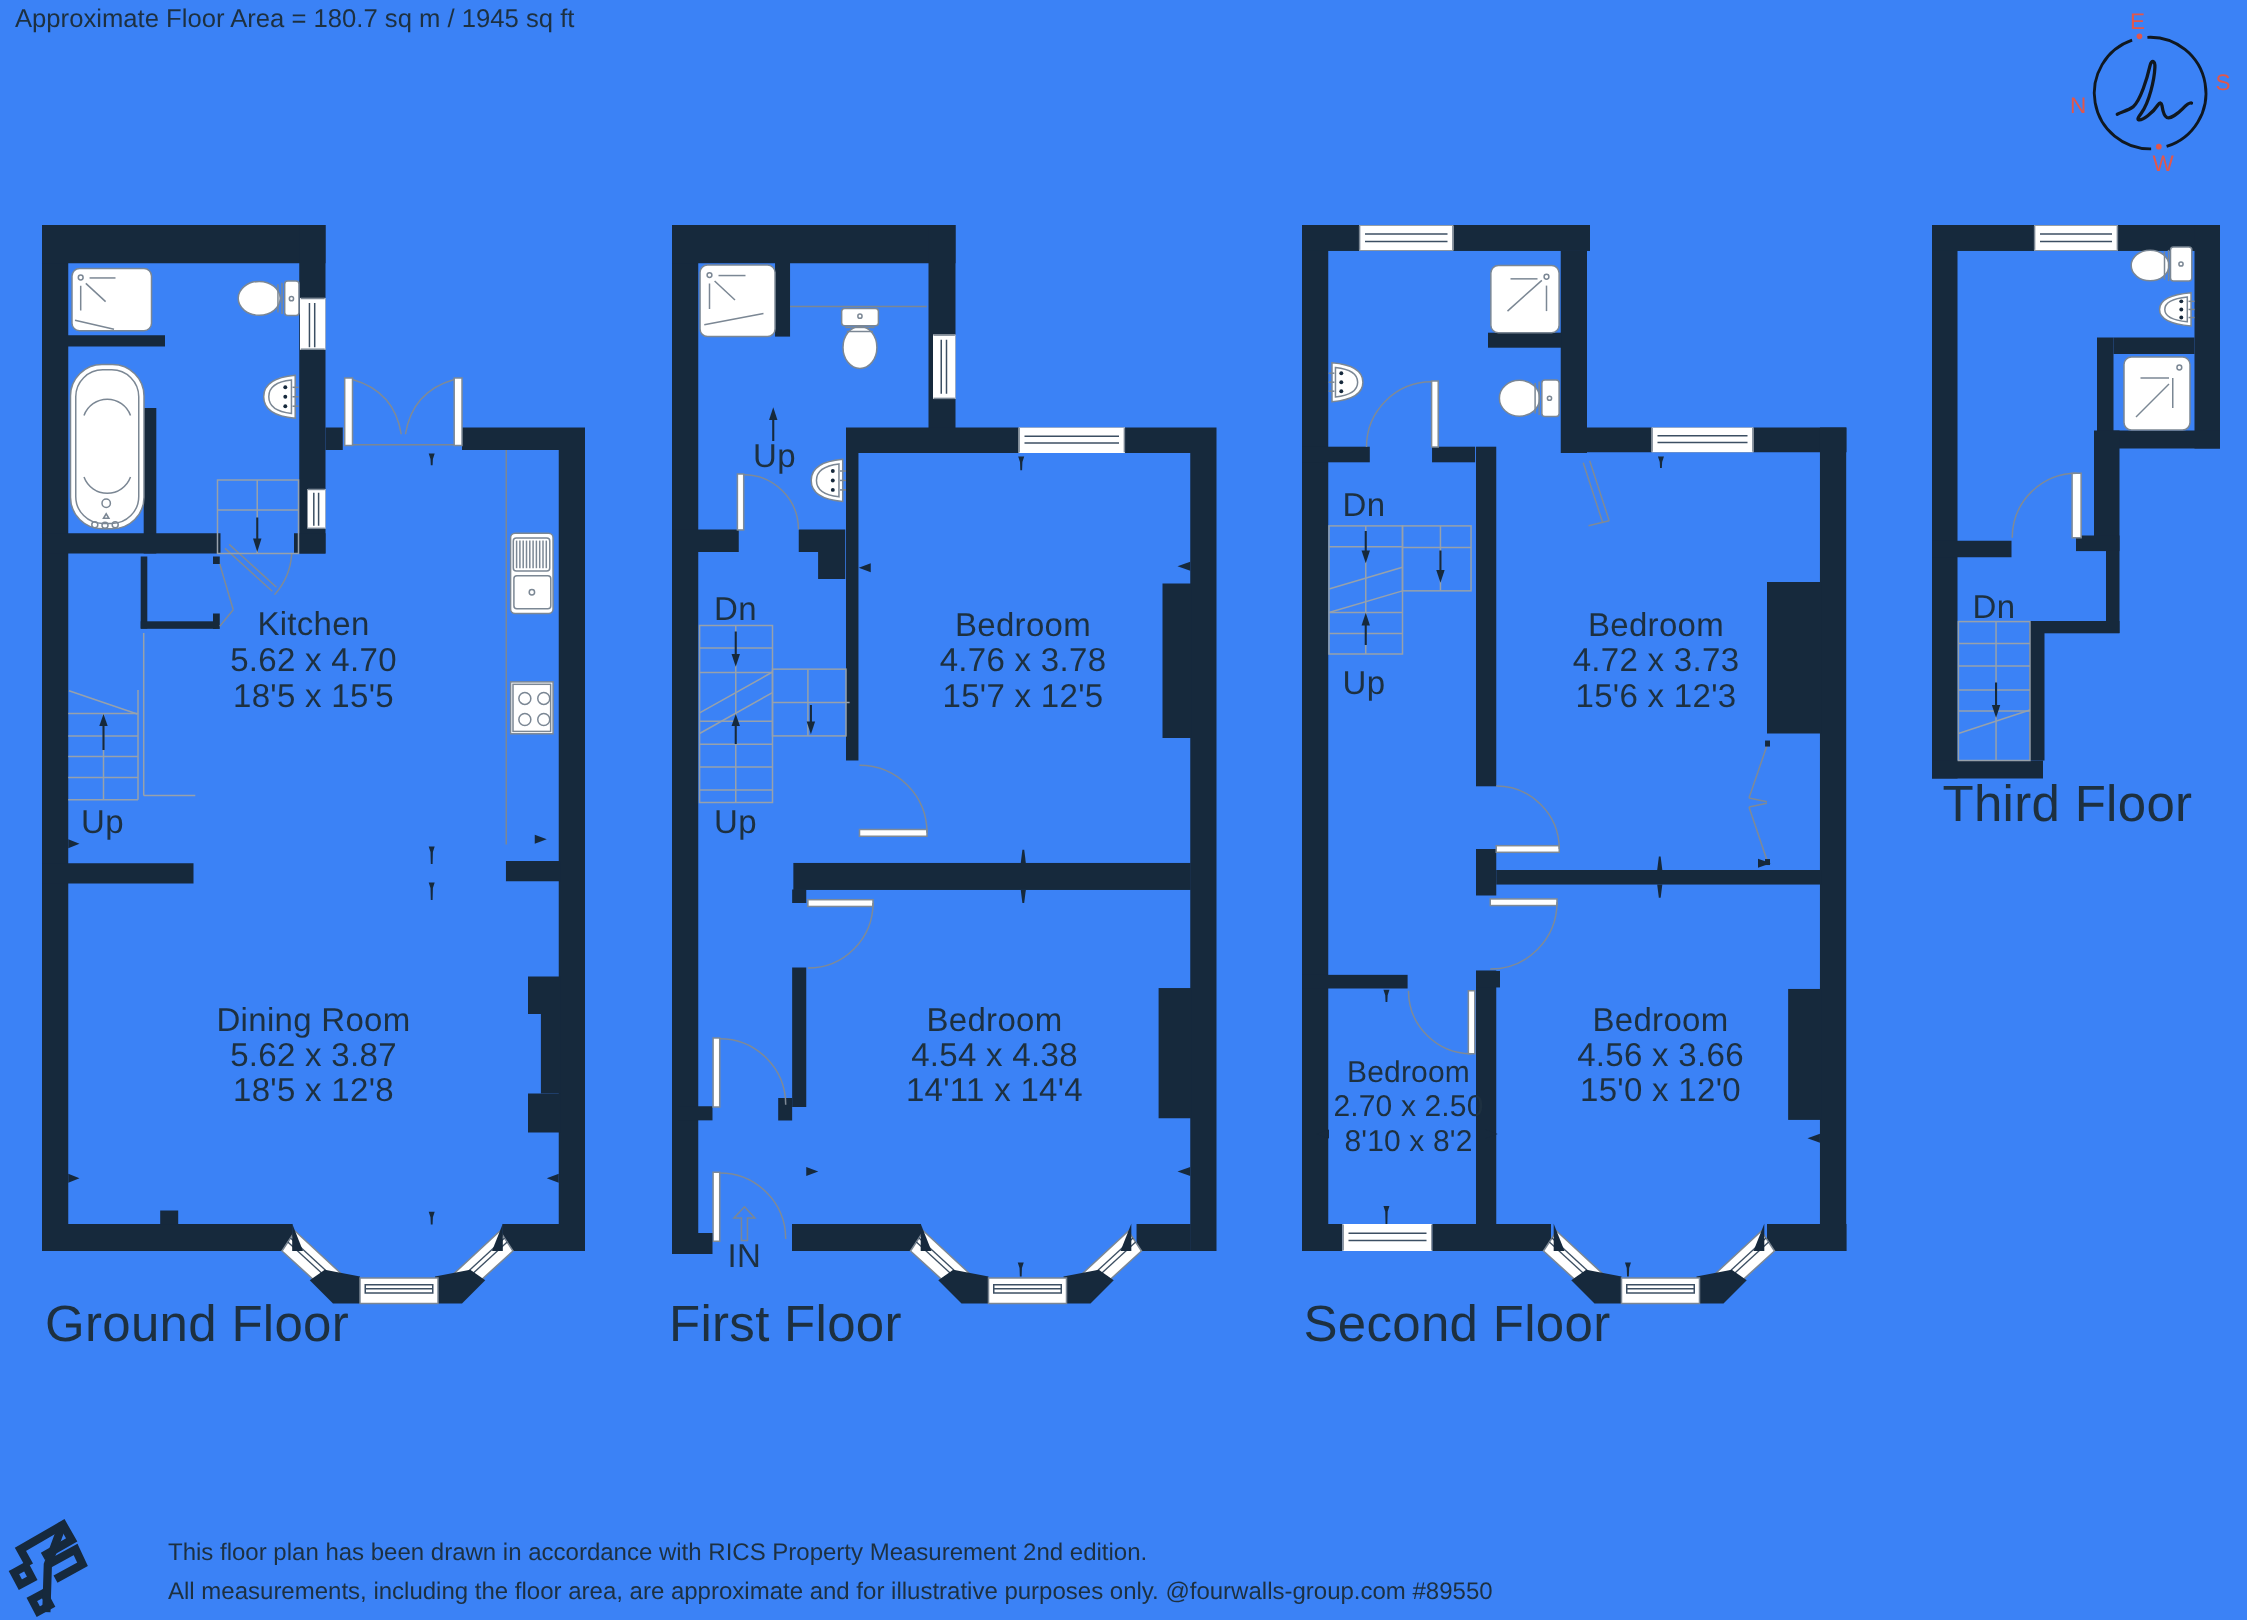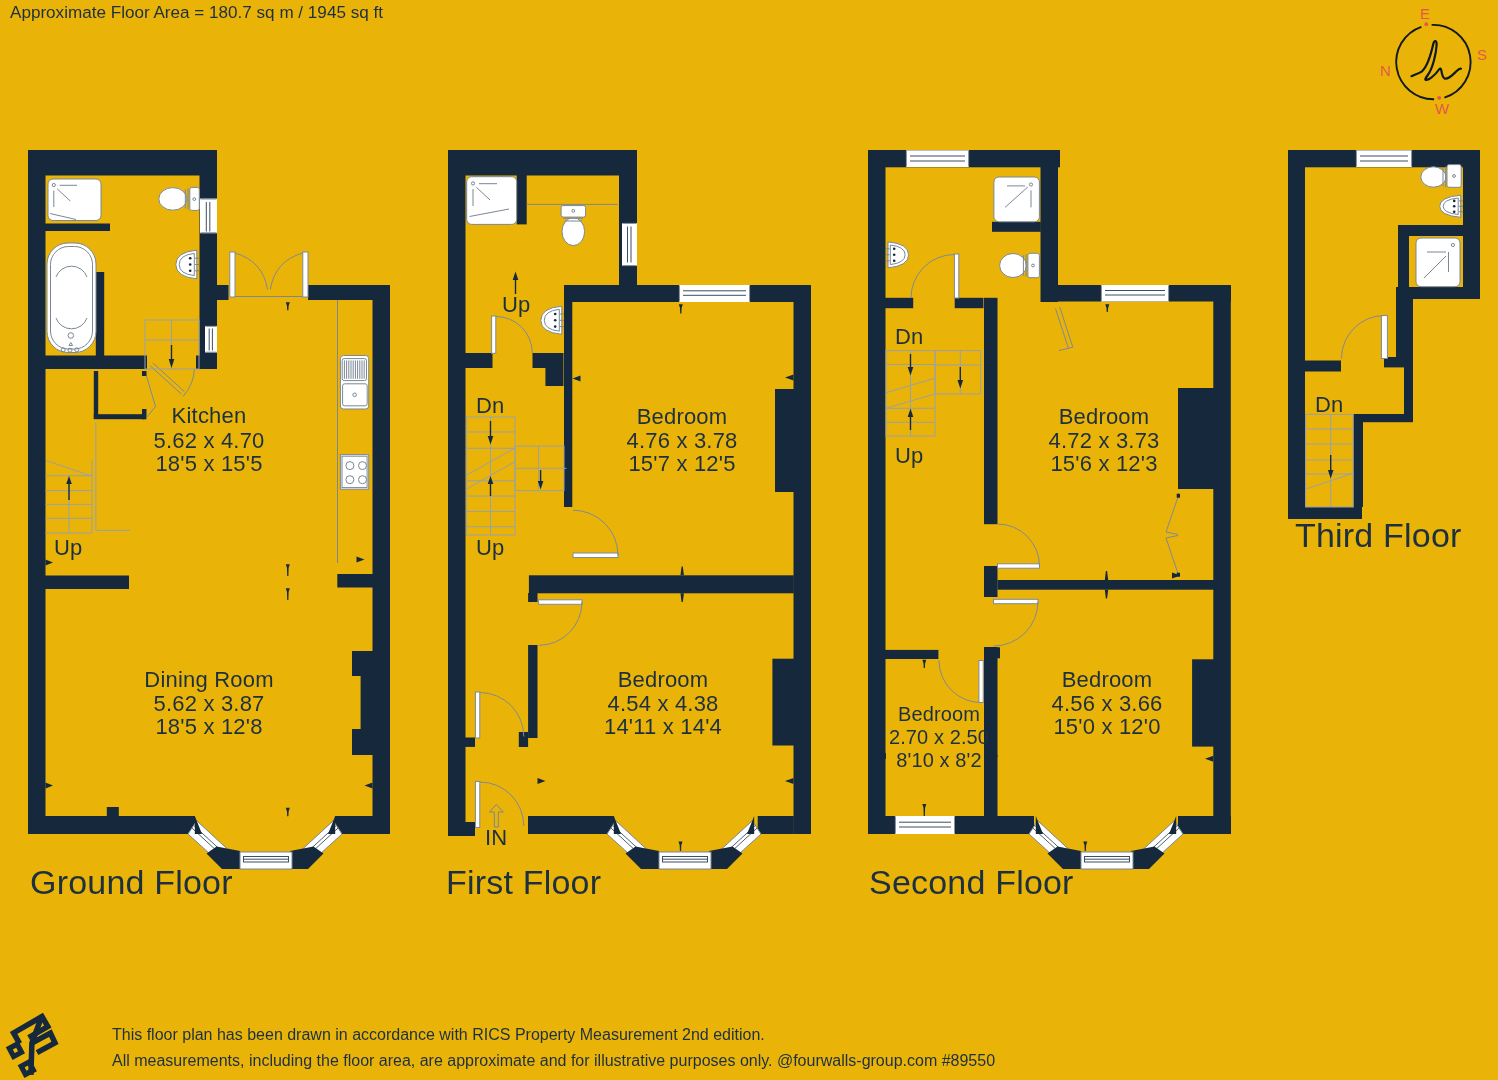--- a/index.html
+++ b/index.html
@@ -1,16 +1,16 @@
 <!DOCTYPE html>
 <html><head>
 <meta charset="utf-8">
 <style>
   html,body{margin:0;padding:0;background:#ffffff;}
-  #page{position:relative;width:1498px;height:1080px;background:#eab308;overflow:hidden;
+  #page{position:relative;width:1498px;height:1080px;background:#3b82f6;overflow:hidden;
         font-family:"Liberation Sans", sans-serif;-webkit-font-smoothing:antialiased;transform:translateZ(0);}
   svg{position:absolute;left:0;top:0;}
   text{fill:#1d3040;}
 </style>
 </head>
 <body>
 <div id="page">
 <svg width="1498" height="1080" viewBox="0 0 1498 1080">
 <defs>
 <g id="bay">

